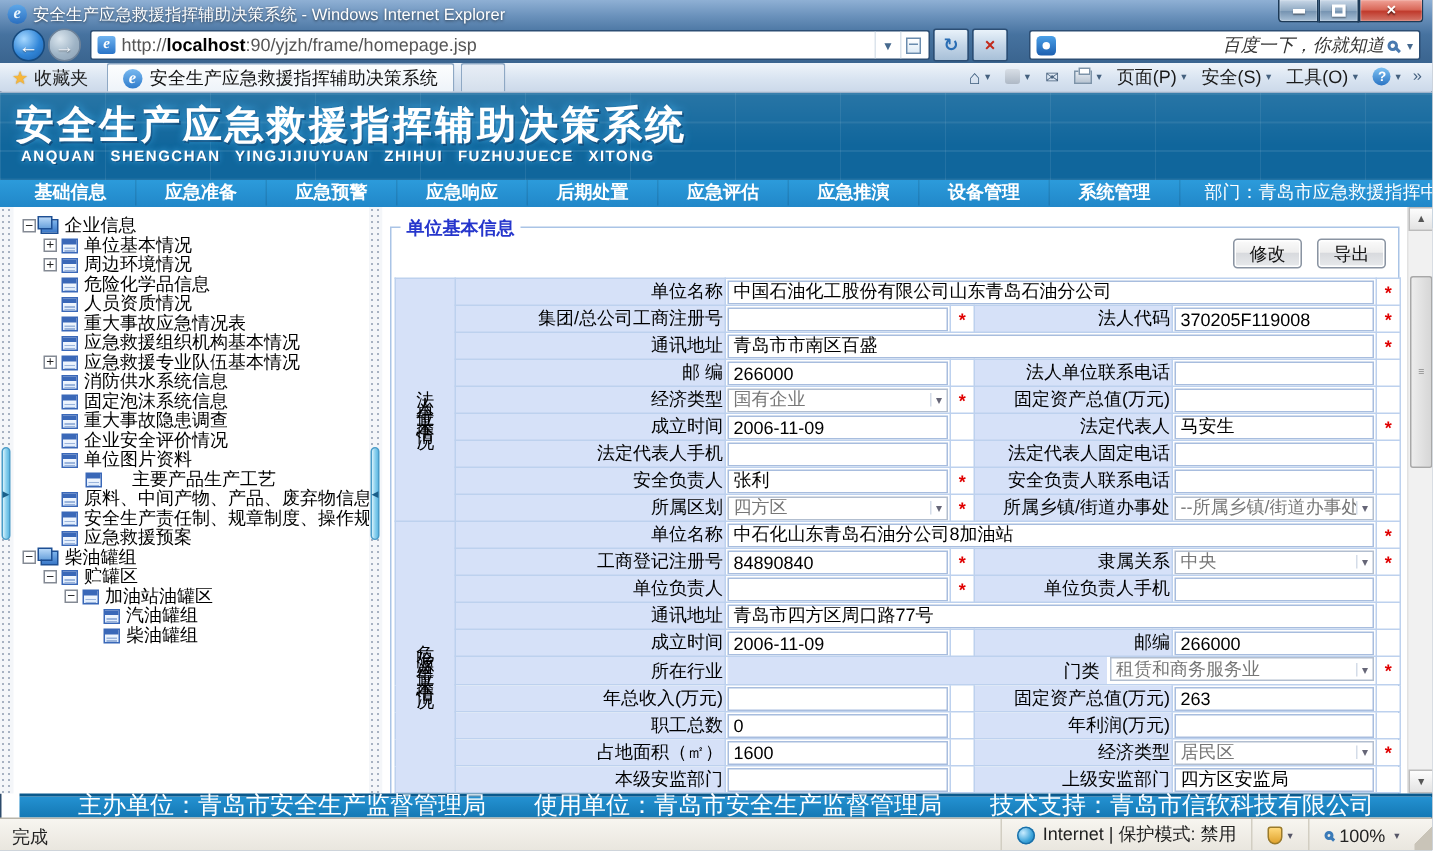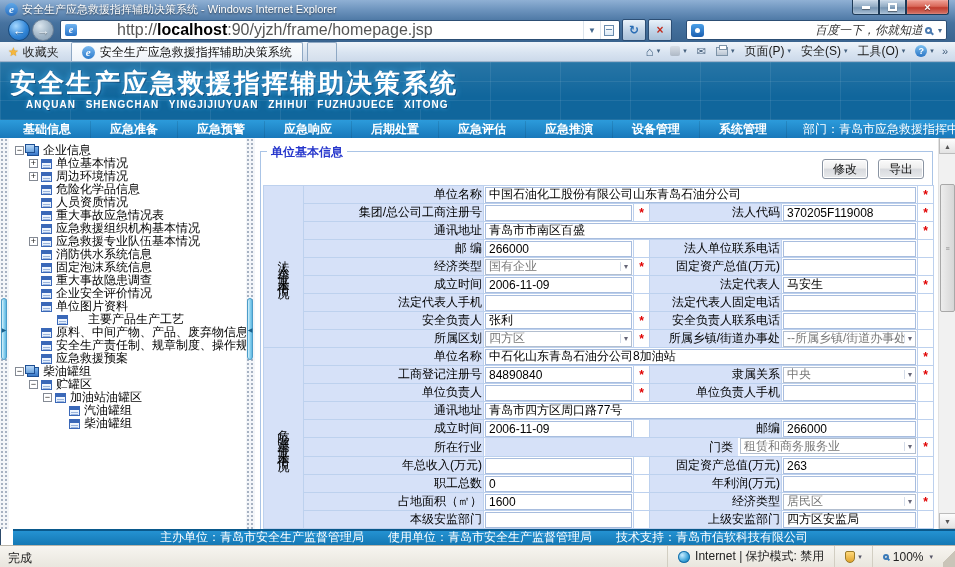--- a/index.html
+++ b/index.html
@@ -26,21 +26,21 @@
 
   .addrrow{position:absolute;top:18px;left:0;right:0;height:24px;display:flex;align-items:center;padding:0 8px;}
   .navbtn{width:22px;height:22px;border-radius:50%;flex:0 0 auto;display:flex;align-items:center;justify-content:center;
     font-size:13px;font-weight:bold;color:#fff;margin-right:2px;
     background:radial-gradient(circle at 35% 30%,#a6d8ff,#3186d8 55%,#1d5fa8);border:1px solid #164a7e;text-shadow:0 1px 1px rgba(0,0,0,.4);}
   .navbtn.disabled{background:radial-gradient(circle at 35% 30%,#dbe6ee,#9fb4c6 55%,#8aa0b4);border-color:#6d8299;color:#e8eef4;}
   .addrfield{flex:0 0 560px;height:20px;background:#fff;border:1px solid #2c4e74;border-radius:2px;display:flex;align-items:center;
     padding:0 2px 0 4px;margin-left:4px;overflow:hidden;}
   .page-ico{width:12px;height:12px;flex:0 0 auto;border-radius:2px;background:linear-gradient(#6fb3f0,#2a74c8);color:#fff;
     font-family:"Liberation Serif","DejaVu Serif",serif;font-style:italic;font-weight:bold;font-size:10px;line-height:12px;text-align:center;margin-right:4px;}
-  .url{font-size:16px;color:#555;white-space:nowrap;overflow:hidden;flex:1;margin-left:36px;}
+  .url{font-size:12px;color:#555;white-space:nowrap;overflow:hidden;flex:1;}
   .url b{color:#000;}
   .afbtn{flex:0 0 auto;width:17px;height:18px;display:flex;align-items:center;justify-content:center;font-size:8px;color:#46698e;border-left:1px solid #dce4ec;}
   .compat-glyph{width:10px;height:11px;border:1px solid #6a8cae;background:linear-gradient(#fff,#dceaf6);position:relative;}
   .compat-glyph::after{content:"";position:absolute;left:1px;right:1px;top:3px;border-top:1px dashed #6a8cae;}
   .rbtn{width:24px;height:22px;margin-left:2px;border:1px solid #2c4e74;border-radius:2px;background:linear-gradient(#e9f2fa,#c4d6e8 50%,#a8c0d8);
     display:flex;align-items:center;justify-content:center;font-size:12px;font-weight:bold;color:#2a6db4;flex:0 0 auto;}
   .rbtn.stop{color:#c22a1c;}
   .searchbox{flex:1;height:20px;margin-left:14px;background:#fff;border:1px solid #2c4e74;border-radius:2px;display:flex;align-items:center;padding:0 4px;overflow:hidden;text-align:right;}
   .baidu{width:13px;height:13px;border-radius:3px;background:linear-gradient(#4aa0e8,#1c5fb0);flex:0 0 auto;position:relative;margin-right:4px;}
   .baidu::after{content:"";position:absolute;left:4px;top:4px;width:5px;height:5px;border-radius:50%;background:#fff;}
@@ -67,29 +67,29 @@
   .glyph-print::before{content:"";position:absolute;left:2px;top:-3px;width:6px;height:3px;background:#fff;border:1px solid #7d93a8;}
   .glyph-help{width:12px;height:12px;border-radius:50%;background:linear-gradient(#7fc2f2,#2a74c4);color:#fff;font-size:9px;font-weight:bold;text-align:center;line-height:12px;}
   .chev{font-size:11px;color:#44607e;padding:0 3px;}
 
   
   .appheader{position:absolute;top:62px;left:0;right:0;height:58px;background-color:#10669c;
     background-image:linear-gradient(rgba(255,255,255,.08) 1px,transparent 1px),linear-gradient(90deg,rgba(255,255,255,.08) 1px,transparent 1px),linear-gradient(180deg,rgba(255,255,255,.10),rgba(255,255,255,0) 60%);
     background-size:70px 19px,70px 19px,100% 100%;overflow:hidden;}
   .app-title{position:absolute;left:10px;top:4px;font-size:26px;font-weight:bold;color:#fff;letter-spacing:2px;
     text-shadow:0 0 6px #47b4f0,0 0 2px #0a3a66,1px 1px 0 #0a3a66;white-space:nowrap;}
-  .app-sub{position:absolute;left:26px;top:37px;font-size:10px;font-weight:bold;color:#fff;letter-spacing:1px;word-spacing:6px;
+  .app-sub{position:absolute;left:14px;top:37px;font-size:10px;font-weight:bold;color:#fff;letter-spacing:1px;word-spacing:6px;
     text-shadow:0 0 4px #47b4f0,1px 1px 0 #0a3a66;white-space:nowrap;}
   .top-links{position:absolute;right:8px;top:32px;font-size:12px;color:#fff;white-space:nowrap;}
   .top-links .toplink{color:#fff;cursor:pointer;}
   .top-links .sep{margin:0 2px 0 5px;color:#d6eaf8;}
 
   
-  .menubar{position:absolute;top:120px;left:0;right:0;height:18px;background:linear-gradient(#2c9bdb,#1878ba);
-    display:flex;align-items:flex-end;padding-left:4px;gap:16px;}
+  .menubar{position:absolute;top:120px;left:0;right:0;height:32px;background:linear-gradient(#2c9bdb,#1878ba);
+    display:flex;align-items:flex-start;padding-left:4px;gap:16px;}
   .menuitem{color:#fff;font-size:12px;font-weight:bold;padding:0 19px;border-right:1px solid rgba(0,0,0,.10);cursor:pointer;white-space:nowrap;}
   .userinfo{margin-left:auto;color:#fff;font-size:12px;padding-right:8px;white-space:nowrap;}
   .userinfo span{margin-left:18px;}
 
   
   .content{position:absolute;top:138px;left:0;width:955px;height:391px;display:flex;background:#fff;}
   .edge-strip{width:9px;flex:0 0 auto;background-color:#f4f6f9;background-image:radial-gradient(#a7b2c2 0.8px,transparent 0.9px);background-size:4px 4px;position:relative;}
   .handle{position:absolute;top:160px;left:1px;width:6px;height:62px;border:1px solid #4a9cc8;border-radius:3px;
     background:linear-gradient(90deg,#d8f2fc,#8ed2ef 50%,#5fb8e2);display:flex;align-items:center;justify-content:center;
     font-size:6px;color:#1a5f8a;}
@@ -133,21 +133,21 @@
   .vscroll{position:absolute;top:0;right:0;width:17px;height:100%;background:#f1f1f1;border-left:1px solid #e2e2e2;}
   .sbtn{position:absolute;left:0;width:17px;height:16px;border:1px solid #bcbcbc;background:linear-gradient(#fdfdfd,#e3e3e3);
     color:#555;font-size:7px;display:flex;align-items:center;justify-content:center;}
   .sbtn.up{top:0;}
   .sbtn.down{bottom:0;}
   .sthumb{position:absolute;left:1px;top:46px;width:15px;height:128px;border:1px solid #a8a8a8;border-radius:2px;
     background:linear-gradient(90deg,#ededed,#d6d6d6);display:flex;align-items:center;justify-content:center;color:#8a8a8a;font-size:7px;letter-spacing:0;}
 
   
   .footerbar{position:absolute;top:529px;left:13px;right:0;height:16px;background:linear-gradient(#2492d2,#1478b4);
-    border-top:2px solid #0a598c;color:#fff;font-size:12px;text-align:center;line-height:13px;white-space:nowrap;}
+    border-top:2px solid #0a598c;color:#fff;font-size:16px;text-align:center;line-height:13px;white-space:nowrap;}
   .statusbar{position:absolute;top:545px;left:0;right:0;height:22px;background:linear-gradient(#f7f5f0,#e9e6de);
     border-top:1px solid #b9b5aa;display:flex;align-items:flex-end;font-size:12px;color:#222;}
   .status-left{padding-left:8px;flex:1;}
   .status-seg{display:flex;align-items:center;height:100%;padding:0 10px;border-left:1px solid #d2cec2;white-space:nowrap;}
   .globe{width:12px;height:12px;border-radius:50%;background:radial-gradient(circle at 35% 35%,#c8ecff,#3aa2d8 55%,#1a6fa8);
     box-shadow:inset 0 0 0 1px #1a6fa8;margin-right:5px;flex:0 0 auto;}
   .mag2{width:6px;height:6px;border:2px solid #3a7ab8;border-radius:50%;position:relative;margin-right:4px;}
   .mag2::after{content:"";position:absolute;width:4px;height:2px;background:#3a7ab8;transform:rotate(45deg);right:-3px;bottom:-2px;}
   .shield{width:10px;height:12px;background:linear-gradient(#ffd97a,#e0a32e);border-radius:2px 2px 5px 5px;border:1px solid #9a7a2a;margin-right:3px;}
   .dd8{font-size:7px;color:#556;}

